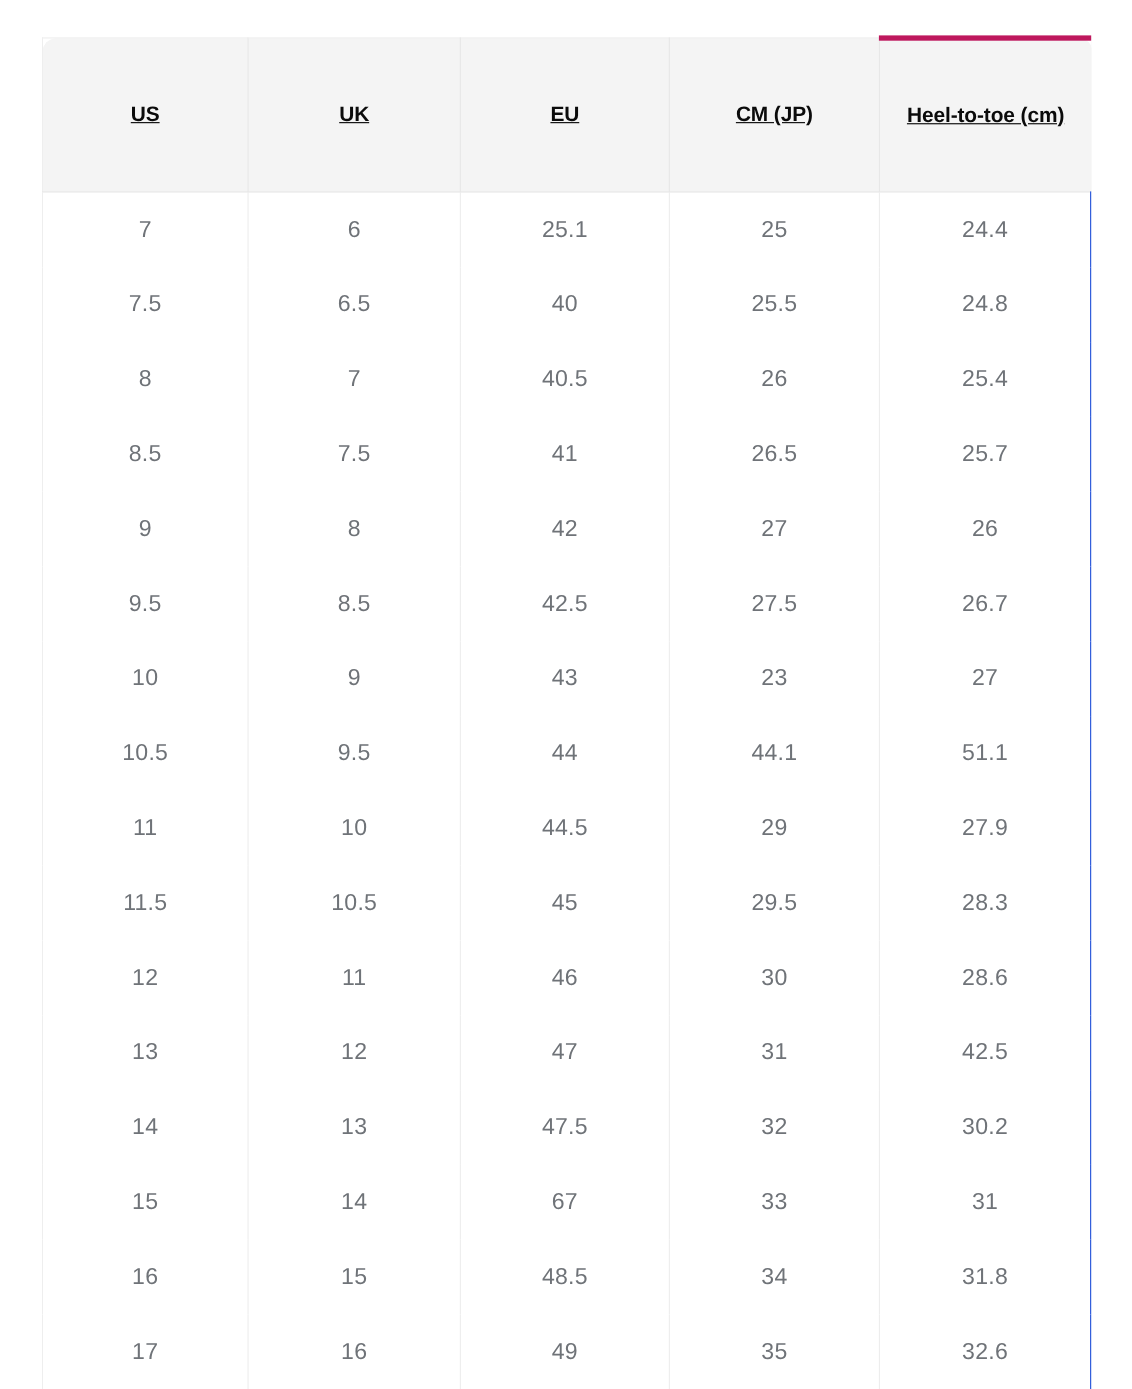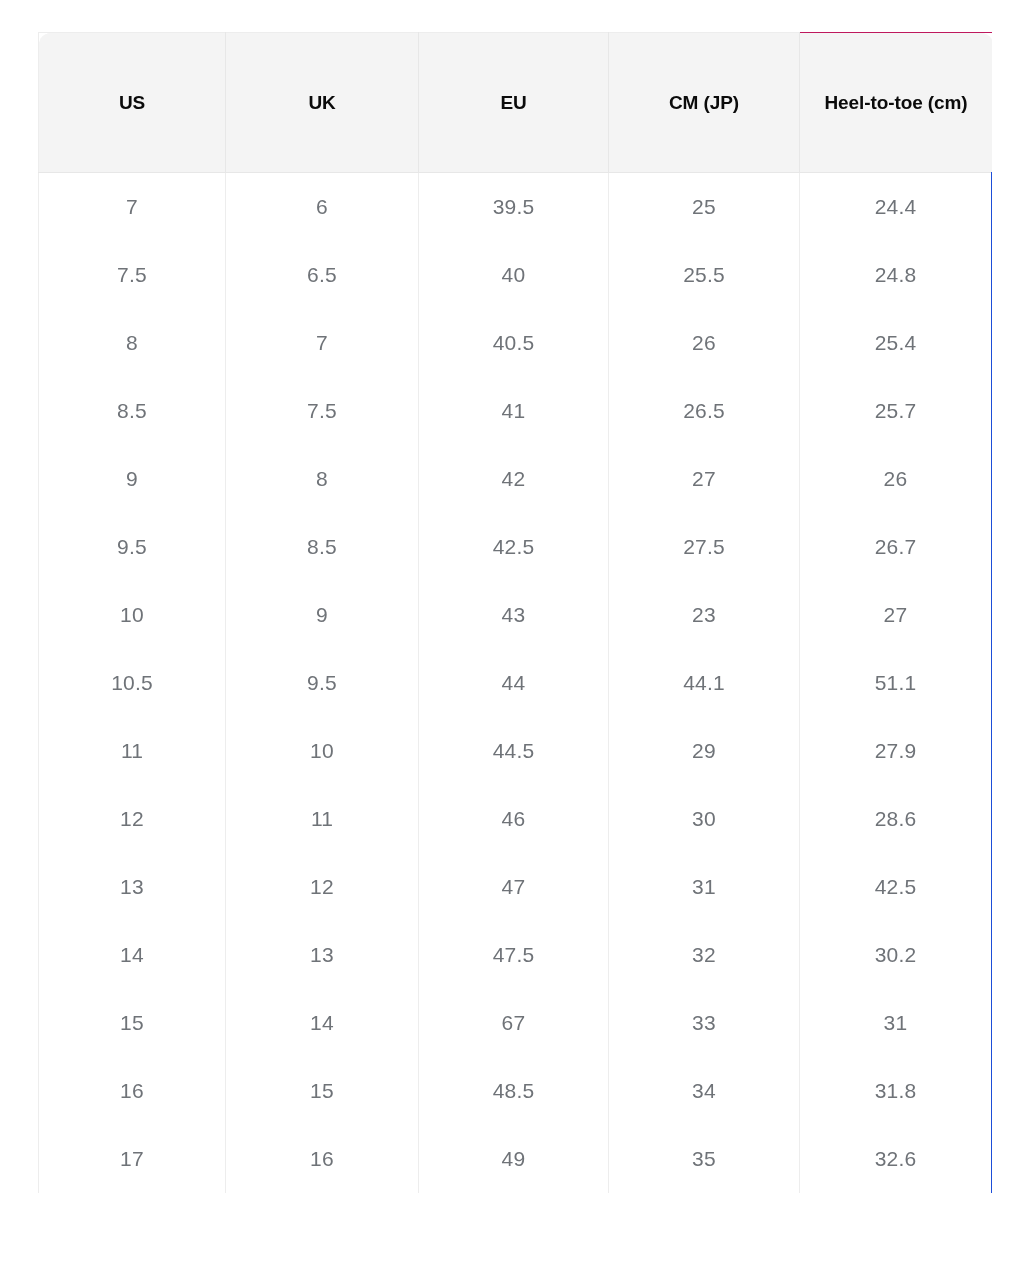--- a/index.html
+++ b/index.html
@@ -32,20 +32,21 @@
 
   
   col.c0 { width: 187px; }
   col.c1 { width: 193px; }
   col.c2 { width: 190px; }
   col.c3 { width: 191px; }
   col.c4 { width: 193px; }
 
   thead tr {
     background: #f4f4f4;
+    text-decoration: underline;
   }
 
   thead th {
     height: 140px;
     box-sizing: border-box;
     padding: 8px 14px;
     text-align: center;
     vertical-align: middle;
     font-size: 19px;
     font-weight: 700;
@@ -59,21 +60,21 @@
   thead th:last-child {
     border-right: 1px solid #ededed;
   }
   thead th.first {
     border-top-left-radius: 12px;
     border-left: 1px solid #ededed;
     border-top: 1px solid #ededed;
   }
   thead th.last {
     border-top-right-radius: 12px;
-    border-top: 1px solid #be185d;
+    border-top: 5px solid #be185d;
     border-right: 1px solid #ededed;
   }
   thead th.mid {
     border-top: 1px solid #ededed;
     margin-top: 25px;
   }
 
   tbody td {
     height: 68px;
     box-sizing: border-box;
@@ -111,21 +112,21 @@
         <th class="mid">UK</th>
         <th class="mid">EU</th>
         <th class="mid">CM (JP)</th>
         <th class="last">Heel-to-toe (cm)</th>
       </tr>
     </thead>
     <tbody id="table-body">
         <tr>
           <td class="first">7</td>
           <td>6</td>
-          <td>39.5</td>
+          <td>25.1</td>
           <td>25</td>
           <td>24.4</td>
         </tr>
         <tr>
           <td class="first">7.5</td>
           <td>6.5</td>
           <td>40</td>
           <td>25.5</td>
           <td>24.8</td>
         </tr>
@@ -172,20 +173,27 @@
           <td>51.1</td>
         </tr>
         <tr>
           <td class="first">11</td>
           <td>10</td>
           <td>44.5</td>
           <td>29</td>
           <td>27.9</td>
         </tr>
         <tr>
+          <td class="first">11.5</td>
+          <td>10.5</td>
+          <td>45</td>
+          <td>29.5</td>
+          <td>28.3</td>
+        </tr>
+        <tr>
           <td class="first">12</td>
           <td>11</td>
           <td>46</td>
           <td>30</td>
           <td>28.6</td>
         </tr>
         <tr>
           <td class="first">13</td>
           <td>12</td>
           <td>47</td>

